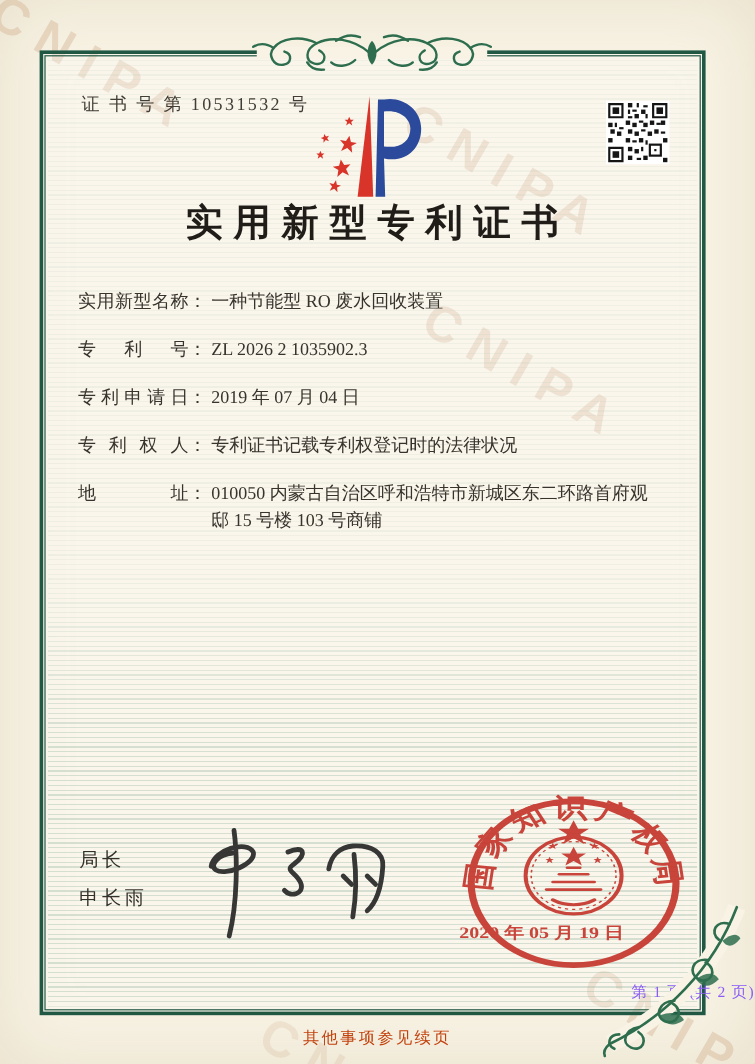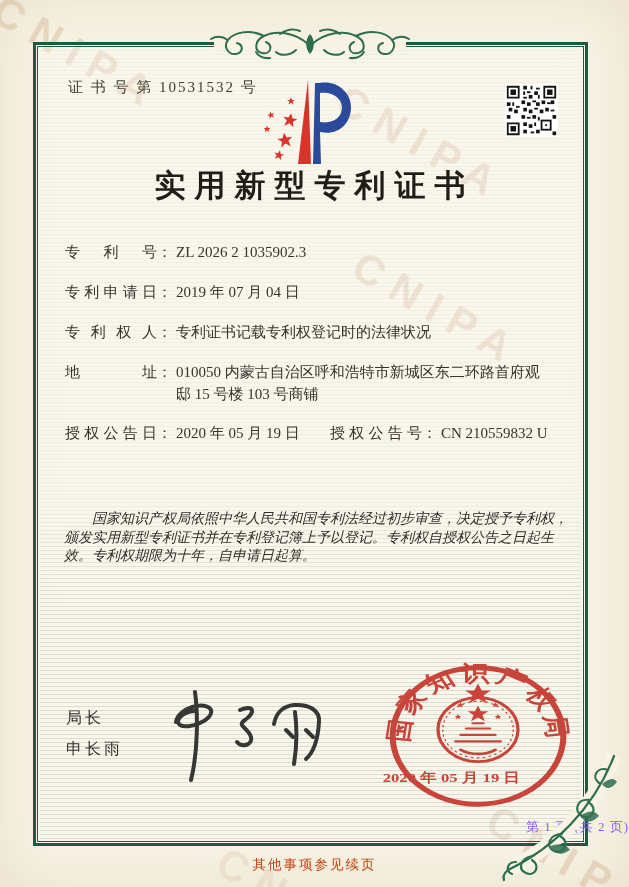--- a/index.html
+++ b/index.html
@@ -170,38 +170,37 @@
           <rect x="14" y="26" width="2" height="1"></rect>
           <rect x="17" y="25" width="2" height="2"></rect>
         <rect x="26" y="26" width="2" height="2"></rect>
       </g>
     </svg>
 
     <div class="title">实用新型专利证书</div>
 
     <div class="fields">
       <div class="field-row">
+        <span class="flabel">实用新型名称</span><span class="fcolon">：</span><span class="fvalue">一种节能型 RO 废水回收装置</span>
+      </div>
+      <div class="field-row">
         <span class="flabel">专利号</span><span class="fcolon">：</span><span class="fvalue">ZL 2026 2 1035902.3</span>
       </div>
       <div class="field-row">
         <span class="flabel">专利申请日</span><span class="fcolon">：</span><span class="fvalue">2019 年 07 月 04 日</span>
       </div>
       <div class="field-row">
         <span class="flabel">专利权人</span><span class="fcolon">：</span><span class="fvalue">专利证书记载专利权登记时的法律状况</span>
       </div>
       <div class="field-row wrap">
         <span class="flabel">地址</span><span class="fcolon">：</span><span class="fvalue addr">010050 内蒙古自治区呼和浩特市新城区东二环路首府观邸 15 号楼 103 号商铺</span>
       </div>
-      <div class="field-row">
-        <span class="flabel">授权公告日</span><span class="fcolon">：</span><span class="fvalue w150">2020 年 05 月 19 日</span><span class="flabel grant2">授权公告号</span><span class="fcolon">：</span><span class="fvalue">CN 210559832 U</span>
-      </div>
     </div>
 
     <div class="body-text">
-      <p>国家知识产权局依照中华人民共和国专利法经过初步审查，决定授予专利权，颁发实用新型专利证书并在专利登记簿上予以登记。专利权自授权公告之日起生效。专利权期限为十年，自申请日起算。</p>
     </div>
 
     <div class="director">
       <div>局长</div>
       <div>申长雨</div>
     </div>
 
     <svg class="sig" width="200" height="118" viewBox="0 0 200 118">
       <g stroke="#262626" stroke-width="4" fill="none" stroke-linecap="round" stroke-linejoin="round" opacity=".92">
         <path d="M28,42 C30,28 58,20 63,30 C66,40 40,50 32,45 C26,41 34,32 46,31"></path>

